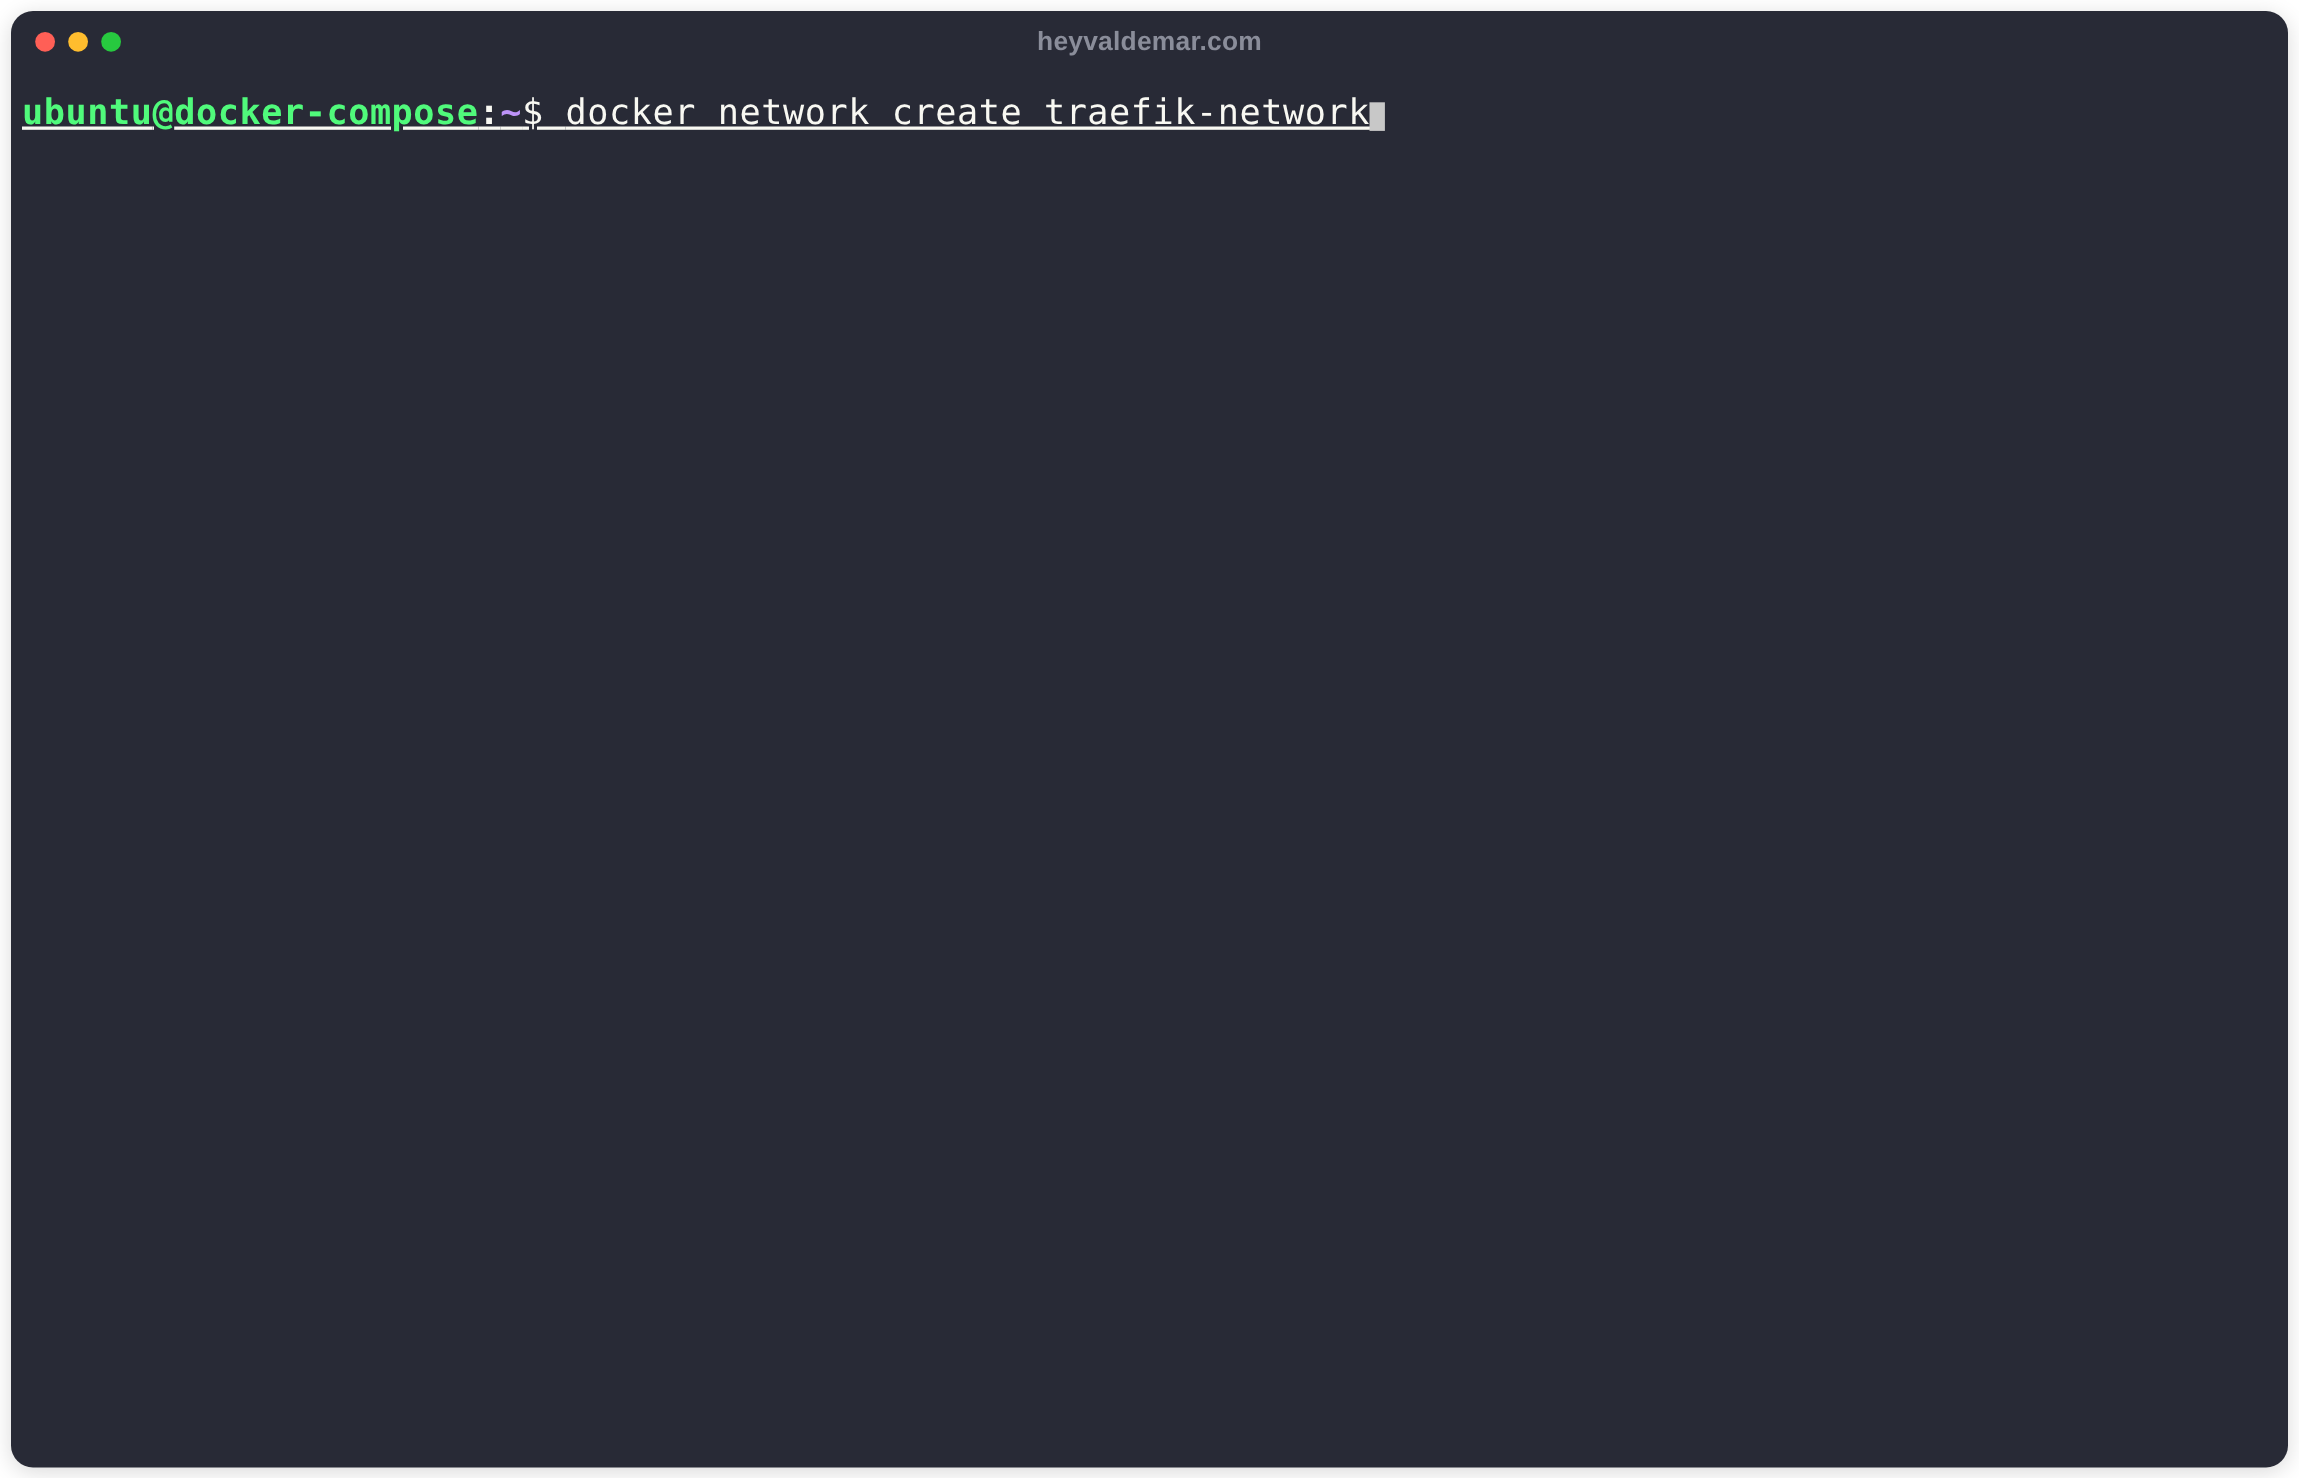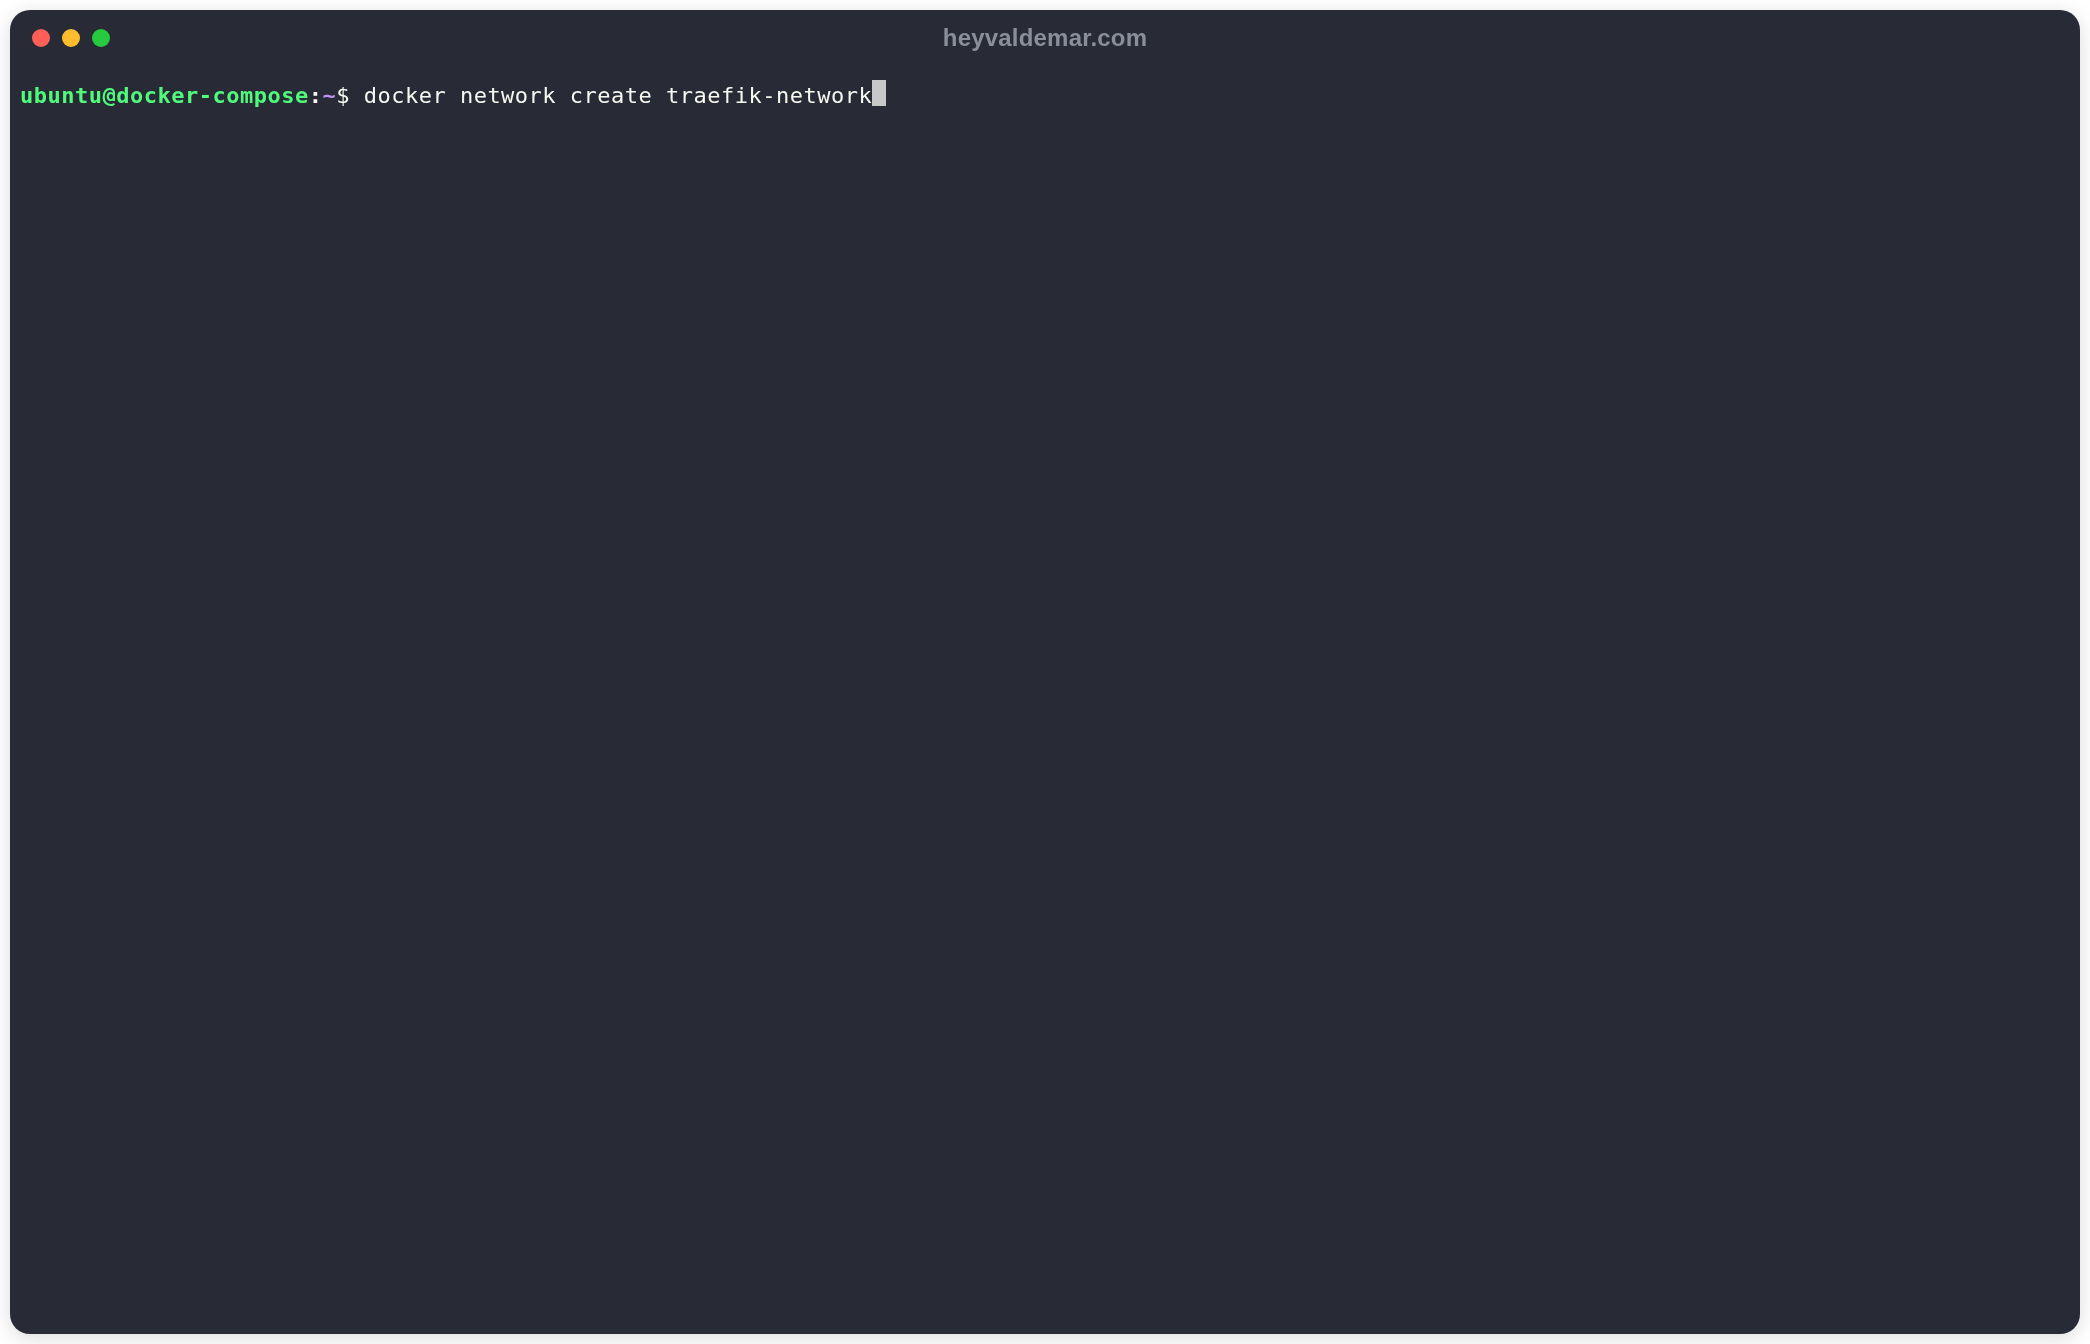--- a/index.html
+++ b/index.html
@@ -55,25 +55,26 @@
       transform: translateX(-50%);
       color: #8a8d9a;
       font-size: 24px;
       font-weight: 600;
       letter-spacing: 0.2px;
       font-family: -apple-system, BlinkMacSystemFont, "Segoe UI", sans-serif;
     }
     .terminal-body {
       flex: 1;
       padding: 14px 10px;
-      font-size: 22px;
+      font-size: 32px;
       line-height: 1.4;
       white-space: pre;
       color: #f8f8f2;
       letter-spacing: 0.5px;
+      text-decoration: underline;
     }
     .prompt-user { color: #50fa7b; font-weight: bold; }
     .prompt-at { color: #50fa7b; font-weight: bold; }
     .prompt-host { color: #50fa7b; font-weight: bold; }
     .prompt-colon { color: #f8f8f2; font-weight: bold; }
     .prompt-path { color: #bd93f9; font-weight: bold; }
     .prompt-symbol { color: #f8f8f2; }
     .command-text { color: #f8f8f2; }
     .cursor {
       display: inline-block;

